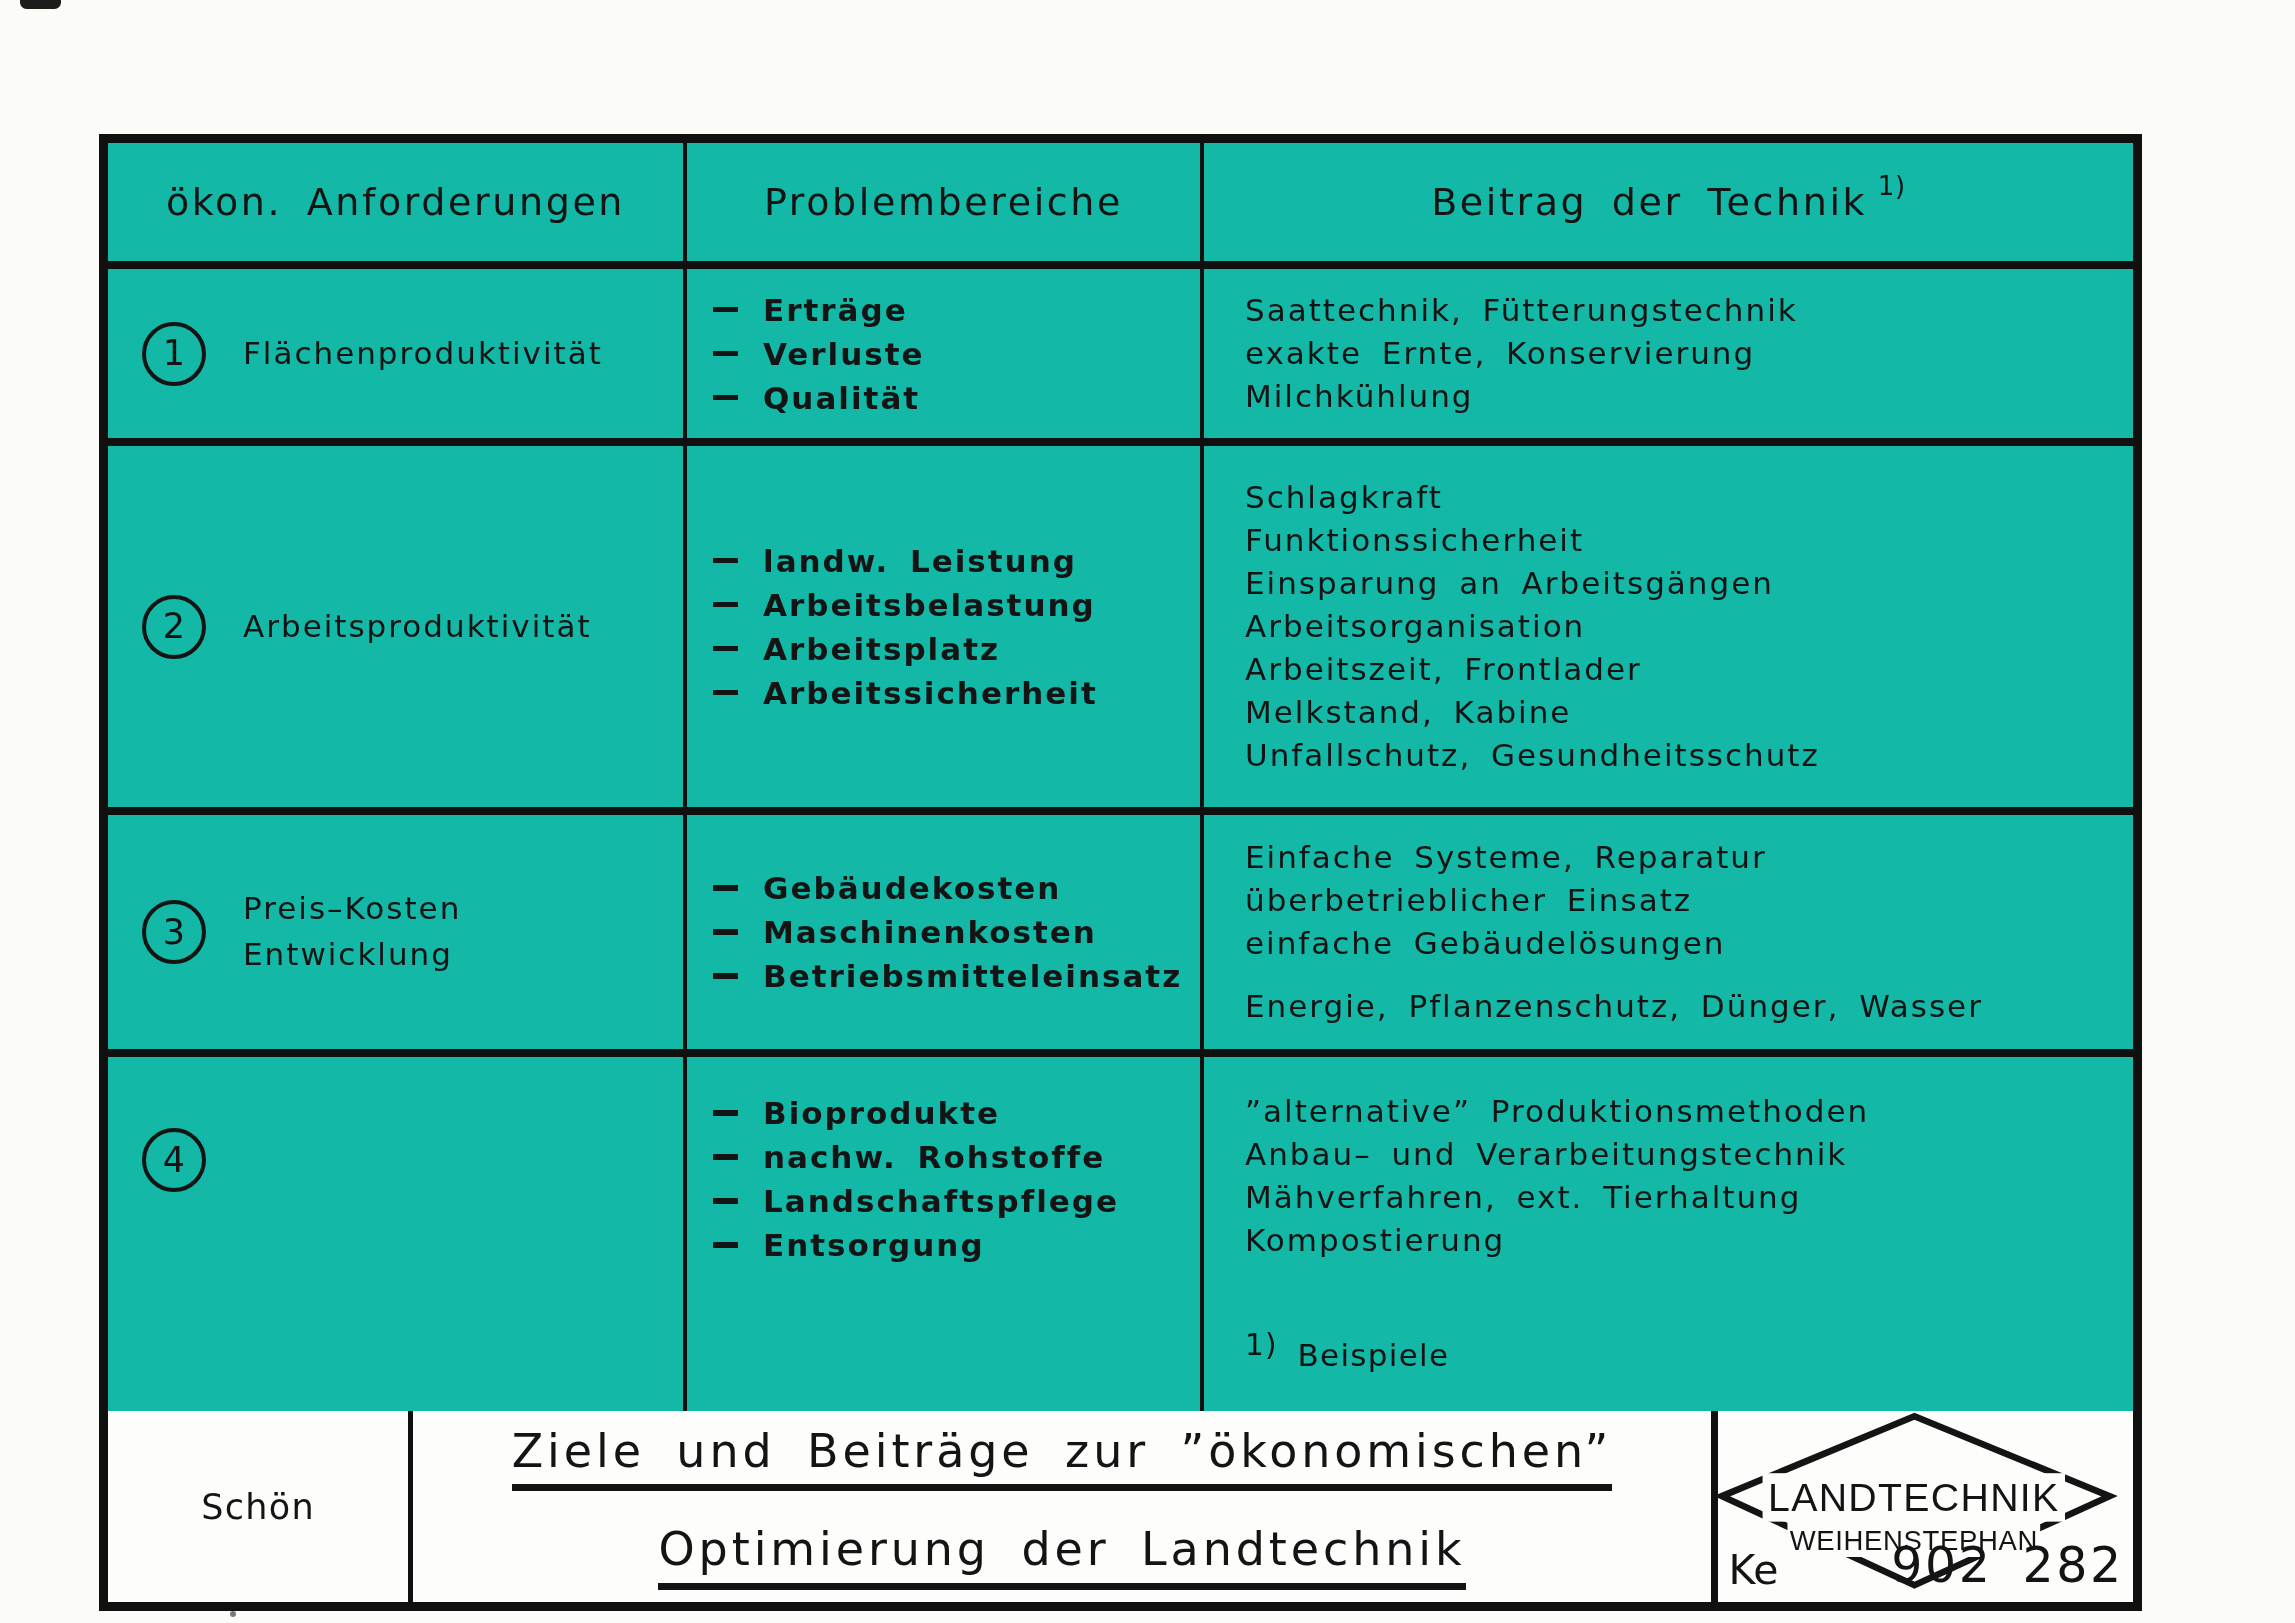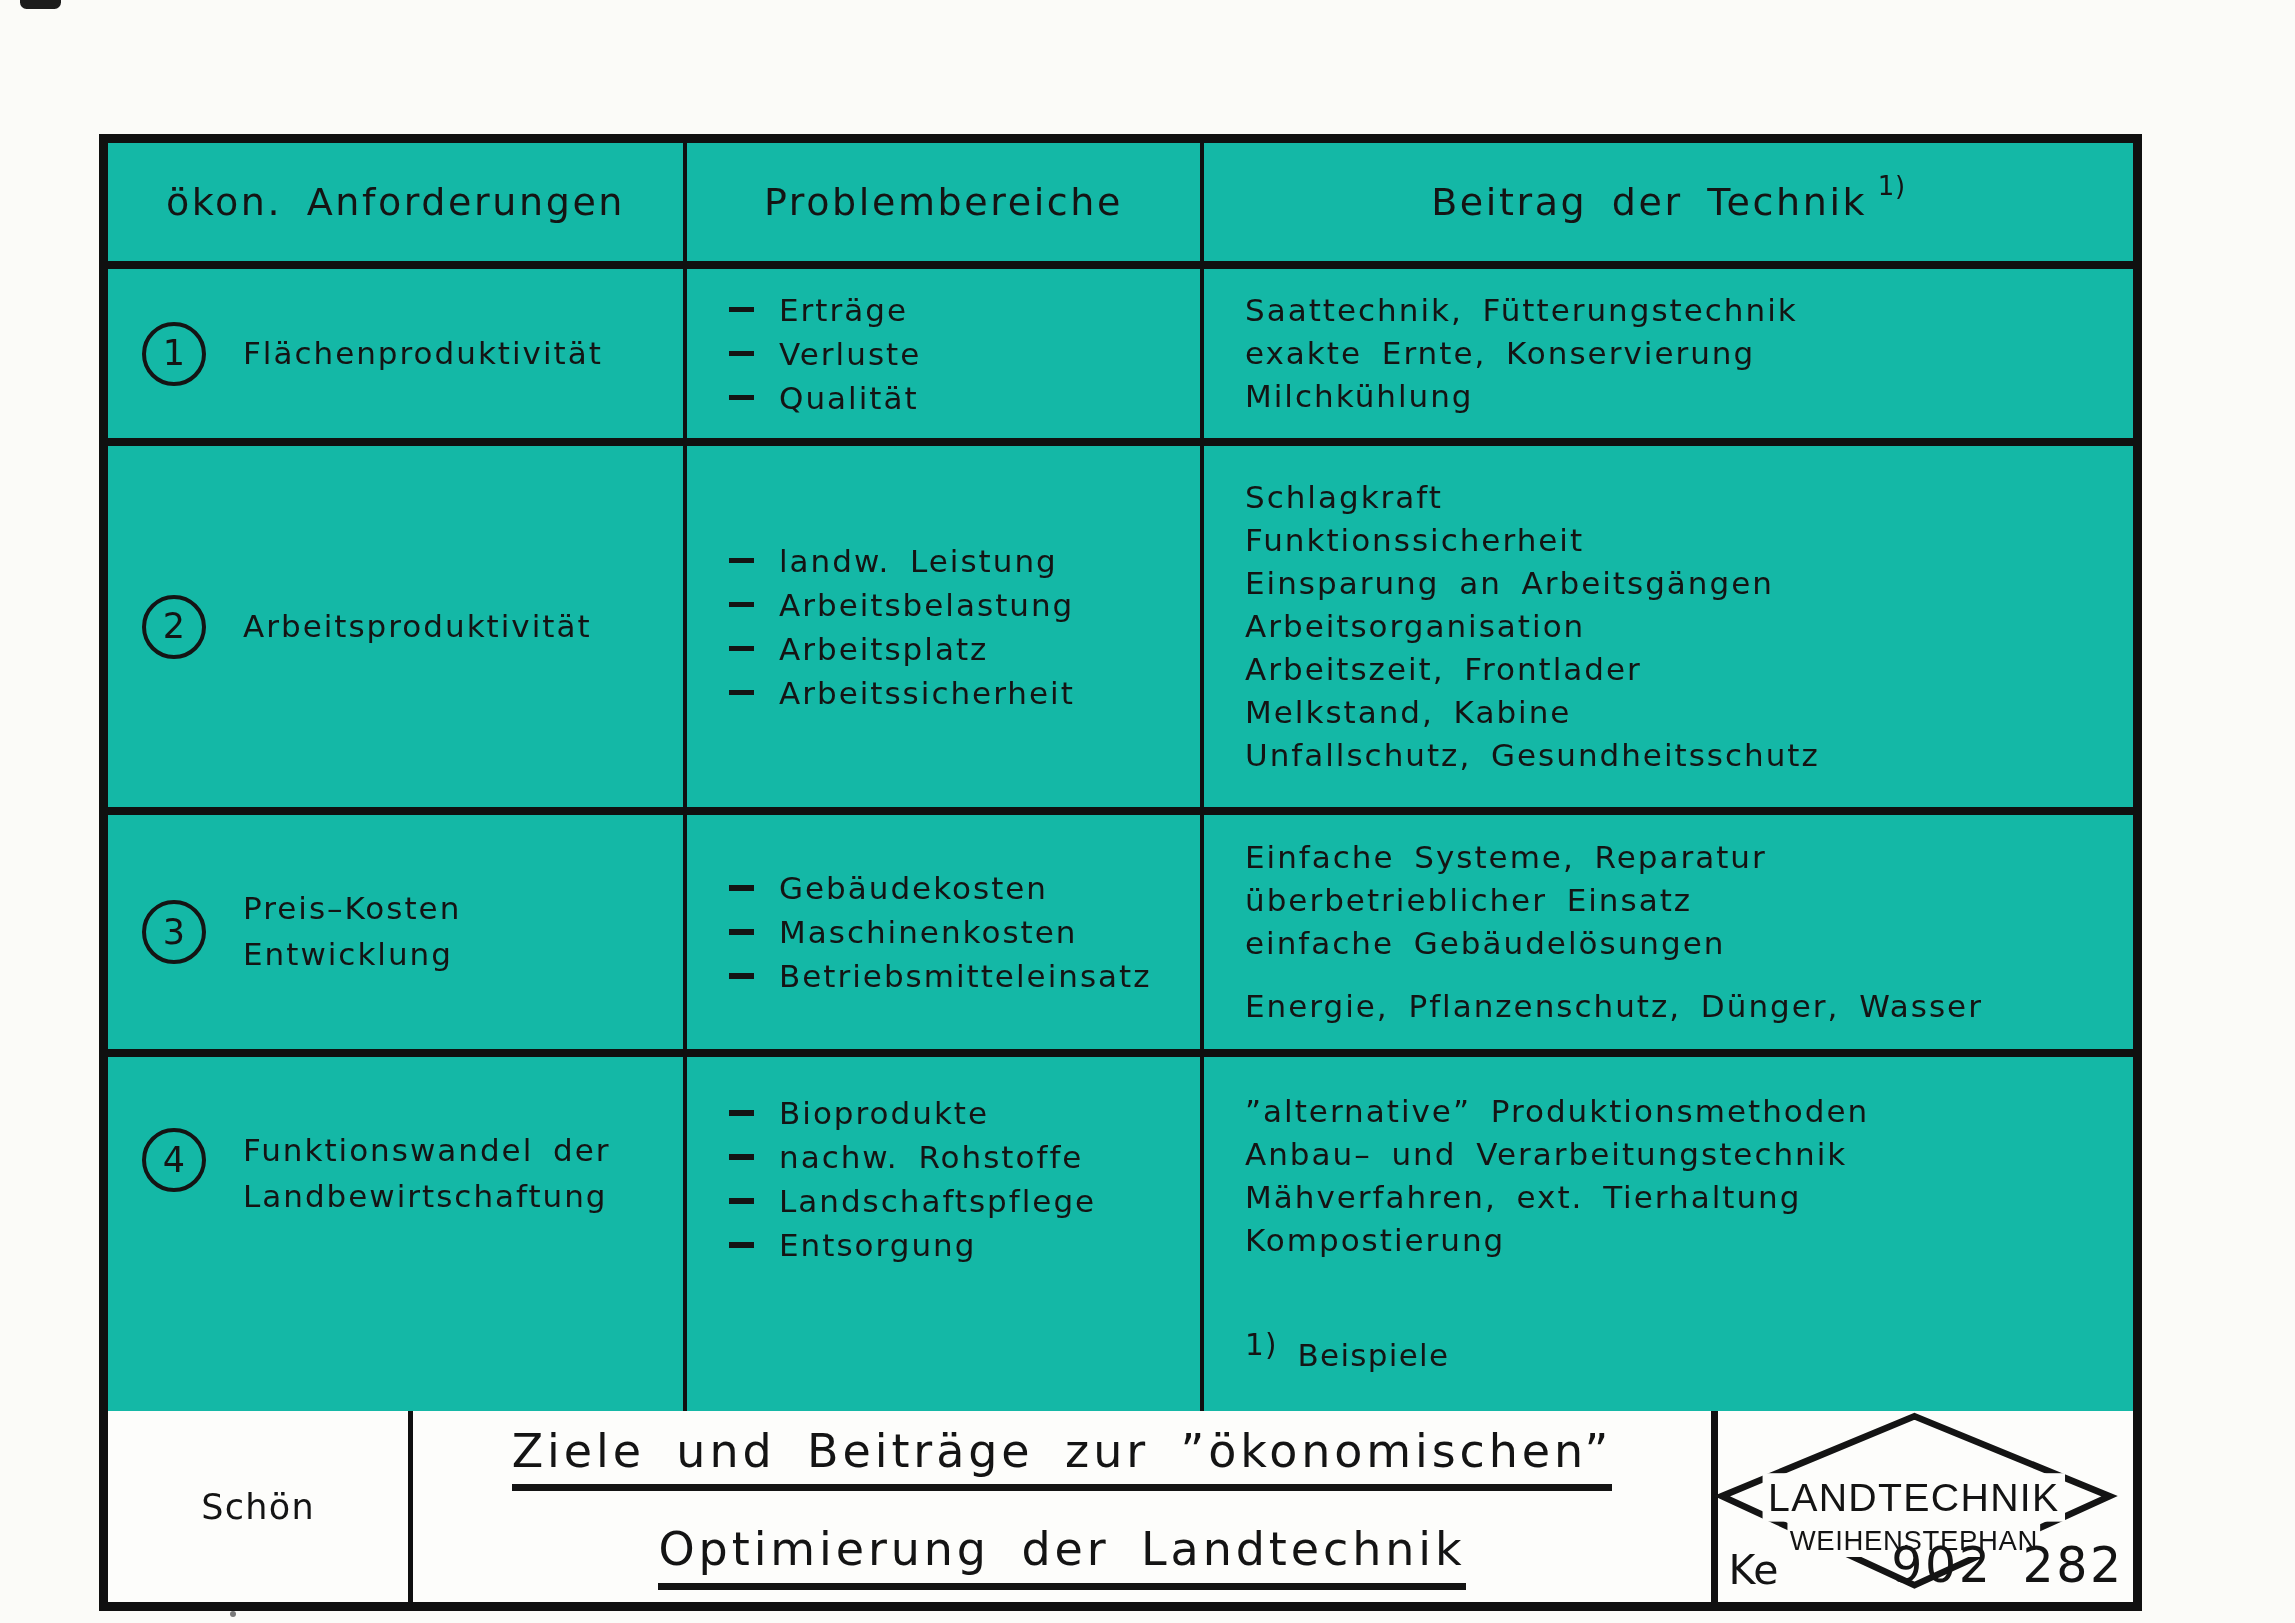--- a/index.html
+++ b/index.html
@@ -47,21 +47,21 @@
   .circle-num {
     flex:0 0 auto; width:56px; height:56px;
     border:4.6px solid #141414; border-radius:50%;
     display:flex; align-items:center; justify-content:center;
     font-size:35px; line-height:1;
   }
   .req-label { font-size:31px; letter-spacing:2px; word-spacing:7.9px; line-height:1.48; }
 
   
   .prob-cell { display:flex; flex-direction:column; justify-content:center;
-               padding-left:42px; padding-right:6.5px; }
+               padding-left:26px; padding-right:6.5px;font-weight:bold; }
   .prob-cell.top-align { justify-content:flex-start; padding-top:34px; }
   .prob-item { display:flex; align-items:center;
                font-size:31px; line-height:44px;
                letter-spacing:2px; word-spacing:7.9px; white-space:nowrap; }
   .dash { flex:0 0 auto; width:25px; height:5.2px; background:#141414; margin-right:25px; }
 
   
   .contr-cell { display:flex; flex-direction:column; justify-content:center;
                 padding-left:41px; padding-right:6.5px;
                 font-size:31px; line-height:43px;
@@ -203,24 +203,20 @@
     <div class="contr-line">Einfache Systeme, Reparatur</div>
     <div class="contr-line">überbetrieblicher Einsatz</div>
     <div class="contr-line">einfache Gebäudelösungen</div>
     <div class="contr-line gap-above">Energie, Pflanzenschutz, Dünger, Wasser</div>
   </div>
 
   <div class="tcell first-col req-cell top-align">
     <span class="circle-num">
       <span>4</span>
     </span>
-    <span class="req-label">
-      <div>Funktionswandel der</div>
-      <div>Landbewirtschaftung</div>
-    </span>
   </div>
   <div class="tcell prob-cell top-align">
     <div class="prob-item">
         <span class="dash"></span>
         <span>Bioprodukte</span>
       </div>
     <div class="prob-item">
         <span class="dash"></span>
         <span>nachw. Rohstoffe</span>
       </div>

